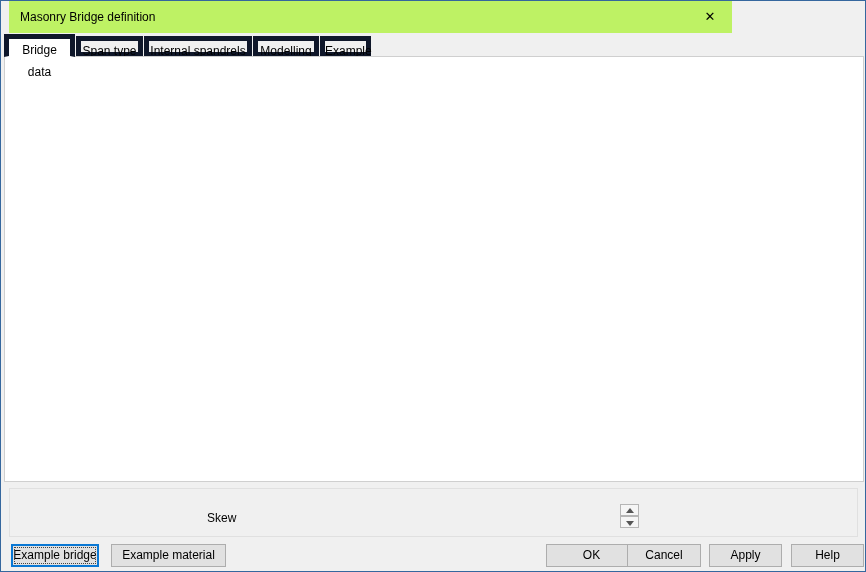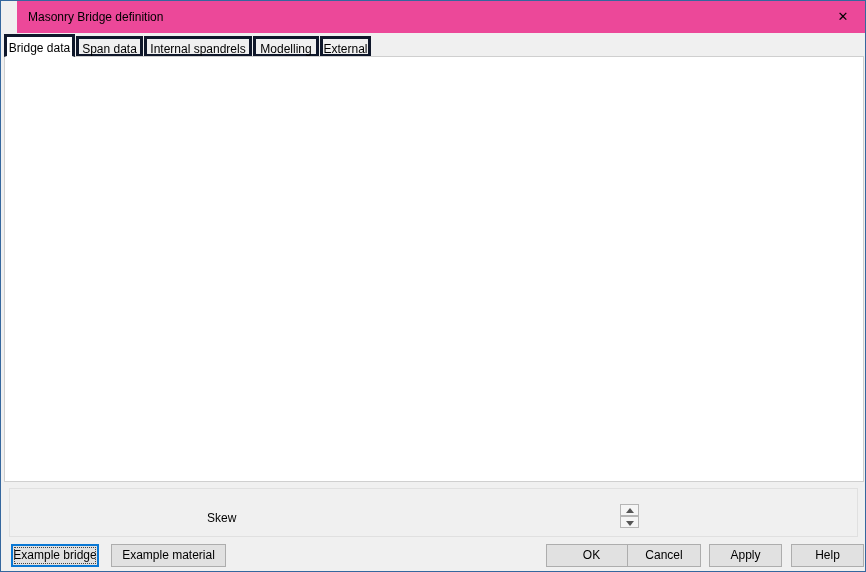--- a/index.html
+++ b/index.html
@@ -2,24 +2,24 @@
 <html><head>
 <meta charset="utf-8">
 <style>
   html,body{margin:0;padding:0;background:#d8d8d8;}
   *{box-sizing:border-box;}
   .window{
     position:relative;width:866px;height:572px;background:#f0f0f0;
     border:1px solid #35679e;font-family:"Liberation Sans",sans-serif;
     font-size:12px;color:#000;overflow:hidden;
   }
-  .titlebar{position:absolute;left:16px;top:0;width:848px;height:32px;background:#ec4899;}
+  .titlebar{position:absolute;left:8px;top:0;width:723px;height:32px;background:#bef264;}
   .title-text{position:absolute;left:11px;top:0;line-height:32px;font-size:12px;}
   .close-btn{position:absolute;right:0;top:0;width:44px;height:32px;text-align:center;line-height:32px;font-size:13px;cursor:default;}
-  .tab{position:absolute;border:3px solid #0f172a;background:#f0f0f0;text-align:center;font-size:12px;}
+  .tab{position:absolute;border:5px solid #0f172a;background:#f0f0f0;text-align:center;font-size:12px;}
   .tab.active{background:#fff;border-bottom:1px solid #fff;z-index:3;}
   .tab .t{display:block;line-height:20px;}
   .page{position:absolute;left:3px;top:55px;width:860px;height:426px;background:#fff;border:1px solid #cfcfcf;z-index:1;}
   .groupbox{position:absolute;border:1px solid #dcdcdc;}
   .gb-legend{position:absolute;top:-8px;left:8px;background:#fff;padding:0 4px;font-size:12px;}
   .gb-legend.dim{color:#9b9b9b;}
   .radio{position:absolute;width:13px;height:13px;border:1px solid #333;border-radius:50%;background:#fff;}
   .radio.checked::after{content:"";position:absolute;left:3px;top:3px;width:5px;height:5px;border-radius:50%;background:#1a1a1a;}
   .radio.disabled{border-color:#bdbdbd;}
   .radio.disabled.checked::after{background:#b0b0b0;}
@@ -59,30 +59,30 @@
 
   <div class="titlebar">
     <div class="title-text">Masonry Bridge definition</div>
     <div class="close-btn">✕</div>
   </div>
 
   <div class="tab active" style="left:3px;top:33px;width:71px;height:23px;">
       <span class="t" style="line-height:22px;">Bridge data</span>
     </div>
   <div class="tab" style="left:75px;top:35px;width:67px;height:21px;">
-      <span class="t">Span data</span>
+      <span class="t">Span type</span>
     </div>
   <div class="tab" style="left:143px;top:35px;width:108px;height:21px;">
       <span class="t">Internal spandrels</span>
     </div>
   <div class="tab" style="left:252px;top:35px;width:66px;height:21px;">
       <span class="t">Modelling</span>
     </div>
   <div class="tab" style="left:319px;top:35px;width:51px;height:21px;">
-      <span class="t">External</span>
+      <span class="t">Example</span>
     </div>
 
   <div class="page"></div>
 
   <div class="groupbox" style="left:10px;top:63px;width:344px;height:88px;">
     <span class="gb-legend">Analysis type</span>
   </div>
   <div class="radio" style="left:38px;top:80px;"></div>
   <div class="radio-label" style="left:58px;top:81px;">2D Analysis</div>
   <div class="radio checked" style="left:227px;top:80px;"></div>

